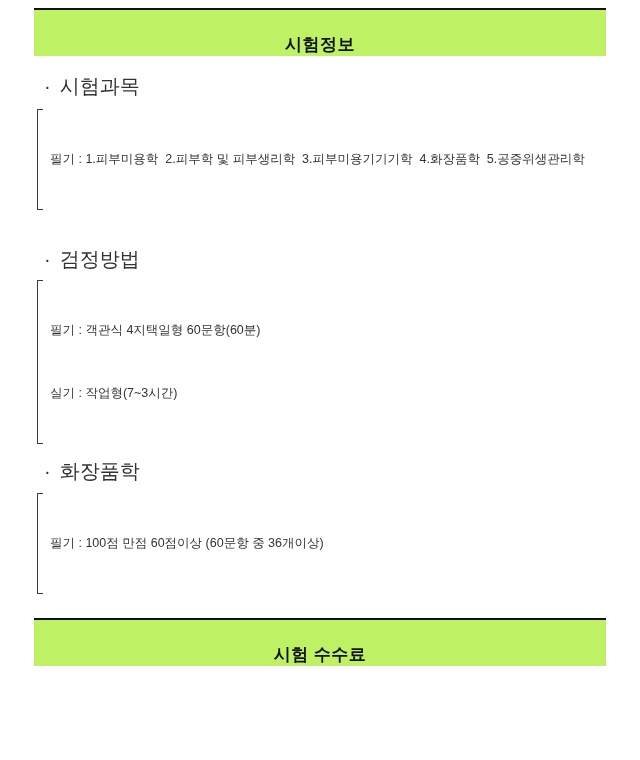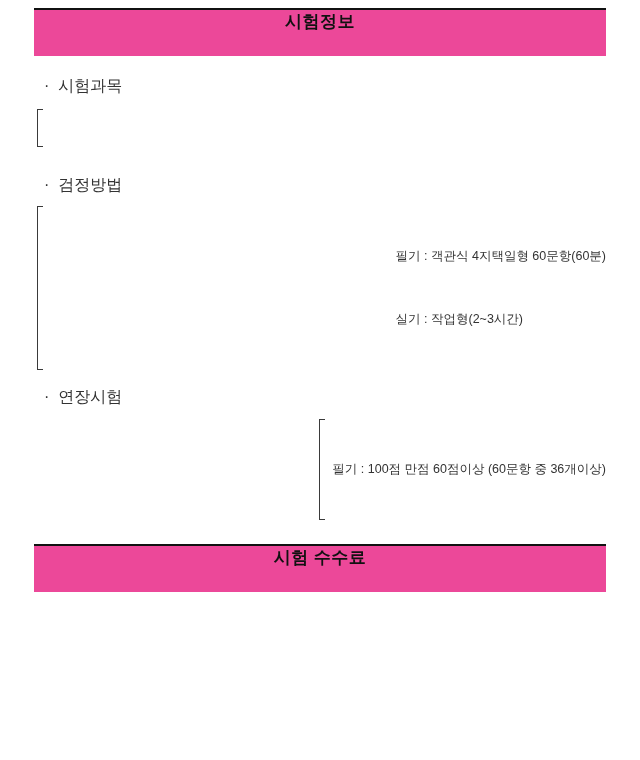--- a/index.html
+++ b/index.html
@@ -12,59 +12,59 @@
     overflow: hidden;
     font-family: "Liberation Sans", "DejaVu Sans", sans-serif;
     color: #2a2a2a;
   }
   .page { width: 640px; height: 760px; }
 
   
   .bar {
     margin: 0 34px;
     border-top: 2px solid #111111;
-    background: #ec4899;
+    background: #bef264;
     height: 48px;
     display: flex;
-    align-items: flex-start;
+    align-items: flex-end;
     justify-content: center;
   }
   .bar-title {
     font-size: 17px;
     font-weight: bold;
     color: #111111;
     letter-spacing: 0.5px;
   }
   .bar-exam-info { margin-top: 8px; }
   .bar-fee       { margin-top: 22px; }
 
   
   .sub-heading {
     margin: 0 34px;
     padding-left: 10px;
-    font-size: 16px;
+    font-size: 20px;
     line-height: 26px;
     color: #333333;
     font-weight: normal;
   }
   .sub-heading .bullet { margin-right: 9px; }
   .h-subjects { margin-top: 17px; }
-  .h-method   { margin-top: 23px; }
+  .h-method   { margin-top: 34px; }
   .h-criteria { margin-top: 12px; }
 
   
   .bracket-group {
     margin: 0 34px;
     padding-left: 3px;
     display: flex;
     align-items: stretch;
   }
   .bg-subjects { margin-top: 8px; }
-  .bg-method   { margin-top: 6px; justify-content: space-between; }
-  .bg-criteria { margin-top: 7px; justify-content: flex-end; }
+  .bg-method   { margin-top: 6px; }
+  .bg-criteria { margin-top: 7px; }
   .bracket {
     width: 6px;
     margin: 2px 7px 2px 0;
     border-left: 1.5px solid #3a3a3a;
     border-top: 1.5px solid #3a3a3a;
     border-bottom: 1.5px solid #3a3a3a;
   }
   .detail-lines {
     font-size: 12.5px;
     line-height: 21px;
@@ -80,36 +80,37 @@
   <div class="bar bar-exam-info">
     <span class="bar-title">시험정보</span>
   </div>
 
   <div class="sub-heading h-subjects">
     <span class="bullet">·</span><span>시험과목</span>
   </div>
   <div class="bracket-group bg-subjects">
     <div class="bracket"></div>
     <div class="detail-lines">
+      <div>필기 : 1.피부미용학  2.피부학 및 피부생리학  3.피부미용기기기학  4.화장품학  5.공중위생관리학</div>
     </div>
   </div>
 
   <div class="sub-heading h-method">
     <span class="bullet">·</span><span>검정방법</span>
   </div>
   <div class="bracket-group bg-method">
     <div class="bracket"></div>
     <div class="detail-lines">
       <div>필기 : 객관식 4지택일형 60문항(60분)</div>
-      <div>실기 : 작업형(2~3시간)</div>
+      <div>실기 : 작업형(7~3시간)</div>
     </div>
   </div>
 
   <div class="sub-heading h-criteria">
-    <span class="bullet">·</span><span>연장시험</span>
+    <span class="bullet">·</span><span>화장품학</span>
   </div>
   <div class="bracket-group bg-criteria">
     <div class="bracket"></div>
     <div class="detail-lines">
       <div>필기 : 100점 만점 60점이상 (60문항 중 36개이상)</div>
     </div>
   </div>
 
   <div class="bar bar-fee">
     <span class="bar-title">시험 수수료</span>

